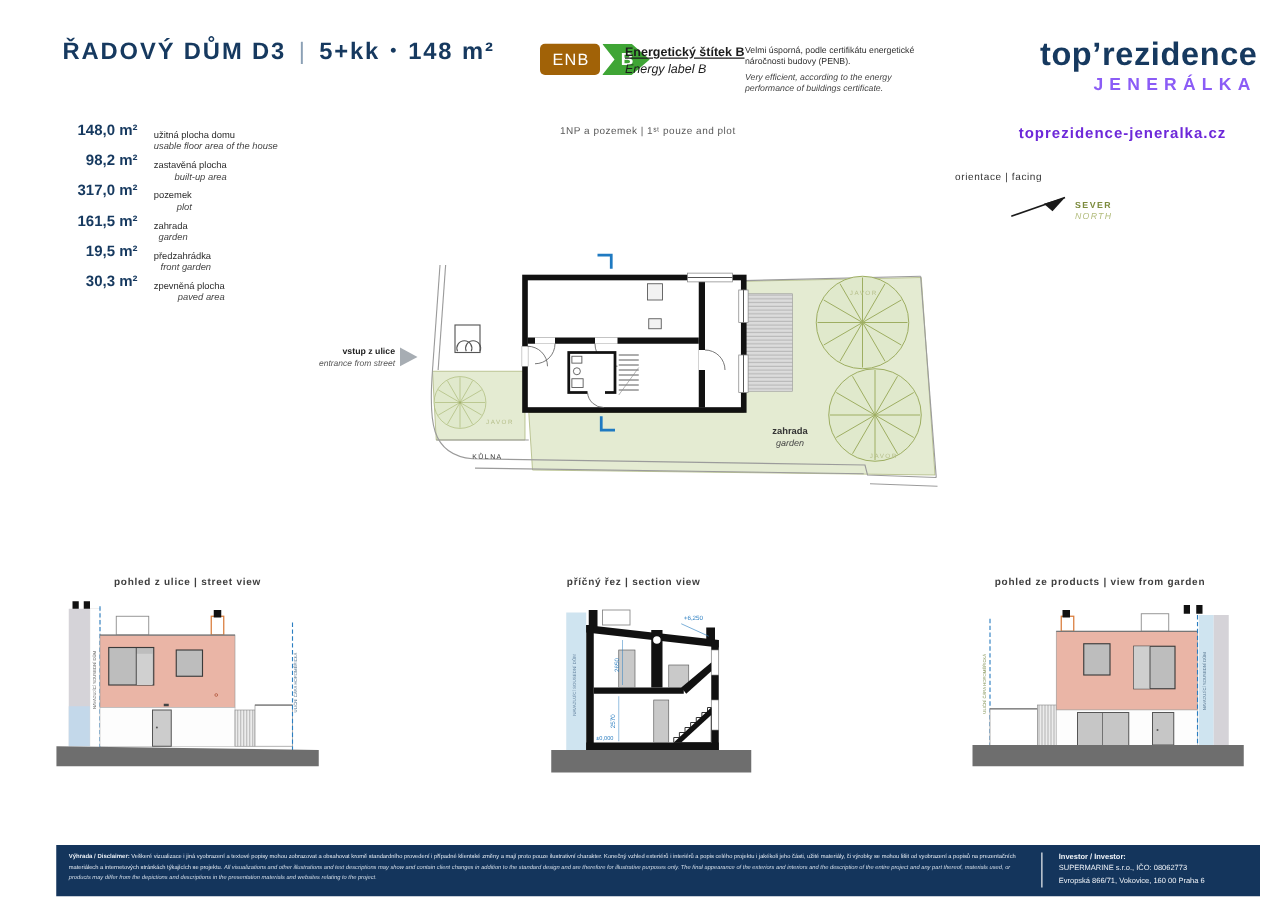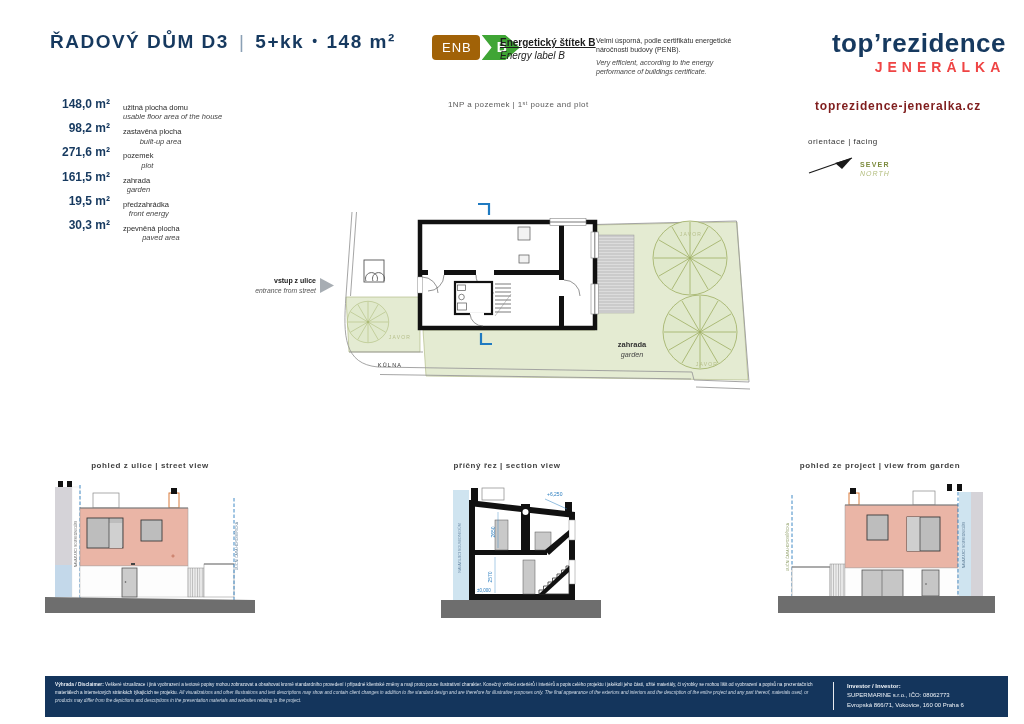--- a/index.html
+++ b/index.html
@@ -16,33 +16,33 @@
   .enb-black{background:#a16207;color:#fff;font-weight:normal;font-size:13px;letter-spacing:1px;border-radius:4px;height:25px;line-height:25px;padding:0 8px 0 10px;}
   .enb-green{margin-left:2px;background:#3fa535;color:#fff;font-weight:bold;font-size:14px;height:25px;line-height:25px;width:38px;text-align:center;clip-path:polygon(0 0,62% 0,100% 50%,62% 100%,0 100%,26% 50%);padding-left:2px;box-sizing:border-box;}
   .enb-labels{left:500px;top:37px;font-size:10px;color:#1c1c1c;line-height:1.25;}
   .enb-labels .cz{font-weight:bold;text-decoration:underline;}
   .enb-labels .en{font-style:italic;}
   .enb-desc{left:596px;top:36px;width:152px;font-size:7px;color:#2e2e2e;line-height:1.35;}
   .enb-desc .en{font-style:italic;color:#444;margin-top:3px;}
 
   .brand{left:800px;top:30px;width:190px;text-align:center;margin-left:24px;}
   .brand-logo{font-weight:bold;font-size:26px;letter-spacing:0.5px;color:#16395f;line-height:1;}
-  .brand-sub{font-weight:bold;font-size:14px;letter-spacing:5px;color:#ef4444;margin-top:3px;padding-left:42px;}
-  .brand-web{left:806px;top:99px;width:184px;text-align:center;font-weight:bold;font-size:12px;letter-spacing:0.8px;color:#7f1d1d;}
+  .brand-sub{font-weight:bold;font-size:14px;letter-spacing:5px;color:#8b5cf6;margin-top:3px;padding-left:42px;}
+  .brand-web{left:806px;top:99px;width:184px;text-align:center;font-weight:bold;font-size:12px;letter-spacing:0.8px;color:#6d28d9;}
 
   
   .areas{left:48px;top:98px;}
   .area-row{display:flex;height:24.2px;align-items:flex-start;}
   .area-val{width:62px;text-align:right;font-weight:bold;font-size:12px;color:#16395f;line-height:1;}
   .area-labels{margin-left:13px;font-size:7.5px;color:#2a2a2a;line-height:1.25;margin-top:5px;}
   .area-labels .en{font-style:italic;color:#454545;text-align:right;}
 
   .plan-title{left:448px;top:100px;font-size:8px;color:#5a5a5a;letter-spacing:0.4px;white-space:nowrap;}
 
-  .orient-label{left:808px;top:137px;font-size:8px;color:#333;letter-spacing:0.5px;}
+  .orient-label{left:764px;top:137px;font-size:8px;color:#333;letter-spacing:0.5px;}
   .orient-cz{left:860px;top:161px;font-size:7px;font-weight:bold;color:#7c8b3d;letter-spacing:1.2px;}
   .orient-en{left:860px;top:170px;font-size:7px;font-style:italic;color:#b3bd7e;letter-spacing:1px;}
 
   .view-title{font-size:8px;color:#3f3f3f;font-weight:bold;letter-spacing:0.6px;white-space:nowrap;text-align:right;}
 
   
   .footer{left:45px;top:676px;width:963px;height:41px;background:#14355c;color:#fff;}
   .disclaimer{position:absolute;left:10px;top:5px;width:770px;font-size:4.6px;line-height:1.7;color:#e8eef5;}
   .disclaimer b{font-size:4.8px;}
   .disclaimer i{font-style:italic;color:#d5dfea;}
@@ -89,38 +89,38 @@
         </div>
       </div>
     <div class="area-row">
         <div class="area-val">98,2 m²</div>
         <div class="area-labels">
           <div>zastavěná plocha</div>
           <div class="en">built-up area</div>
         </div>
       </div>
     <div class="area-row">
-        <div class="area-val">271,6 m²</div>
+        <div class="area-val">317,0 m²</div>
         <div class="area-labels">
           <div>pozemek</div>
           <div class="en">plot</div>
         </div>
       </div>
     <div class="area-row">
         <div class="area-val">161,5 m²</div>
         <div class="area-labels">
           <div>zahrada</div>
           <div class="en">garden</div>
         </div>
       </div>
     <div class="area-row">
         <div class="area-val">19,5 m²</div>
         <div class="area-labels">
           <div>předzahrádka</div>
-          <div class="en">front energy</div>
+          <div class="en">front garden</div>
         </div>
       </div>
     <div class="area-row">
         <div class="area-val">30,3 m²</div>
         <div class="area-labels">
           <div>zpevněná plocha</div>
           <div class="en">paved area</div>
         </div>
       </div>
   </div>
@@ -255,21 +255,21 @@
     <text x="402" y="161" text-anchor="middle" font-size="7.2" font-style="italic" fill="#444">garden</text>
 
     <text x="170" y="143" text-anchor="middle" font-size="5" letter-spacing="1.2" fill="#b6bf8a">JAVOR</text>
     <text x="461" y="40" text-anchor="middle" font-size="5" letter-spacing="1.2" fill="#b6bf8a">JAVOR</text>
     <text x="477" y="170" text-anchor="middle" font-size="5" letter-spacing="1.2" fill="#b6bf8a">JAVOR</text>
     <text x="160" y="171" text-anchor="middle" font-size="5.5" letter-spacing="1.2" fill="#333">KŮLNA</text>
   </svg>
 
   <div class="abs view-title" style="left:150px;top:461px;transform:translateX(-50%);">pohled z ulice  |  street view</div>
   <div class="abs view-title" style="left:507px;top:461px;transform:translateX(-50%);">příčný řez  |  section view</div>
-  <div class="abs view-title" style="left:880px;top:461px;transform:translateX(-50%);">pohled ze project  |  view from garden</div>
+  <div class="abs view-title" style="left:880px;top:461px;transform:translateX(-50%);">pohled ze products  |  view from garden</div>
 
   <svg class="abs" style="left:45px;top:460px;" width="215" height="165" viewBox="0 0 215 165">
     <rect x="10" y="27" width="17" height="110" fill="#d5d3d8"></rect>
     <rect x="10" y="105" width="17" height="32" fill="#c3d8ea"></rect>
     <rect x="27" y="27" width="8" height="110" fill="#fff" stroke="#d8d8d8" stroke-width="0.3"></rect>
     <rect x="13" y="21" width="5" height="6" fill="#111"></rect>
       <rect x="22" y="21" width="5" height="6" fill="#111"></rect>
     <line x1="35" y1="25" x2="35" y2="140" stroke="#2b7ec0" stroke-width="0.9" stroke-dasharray="3.5,2"></line>
     <text transform="translate(32,84) rotate(-90)" text-anchor="middle" font-size="3.4" fill="#666">NAVAZUJÍCÍ SOUSEDNÍ DŮM</text>
 

